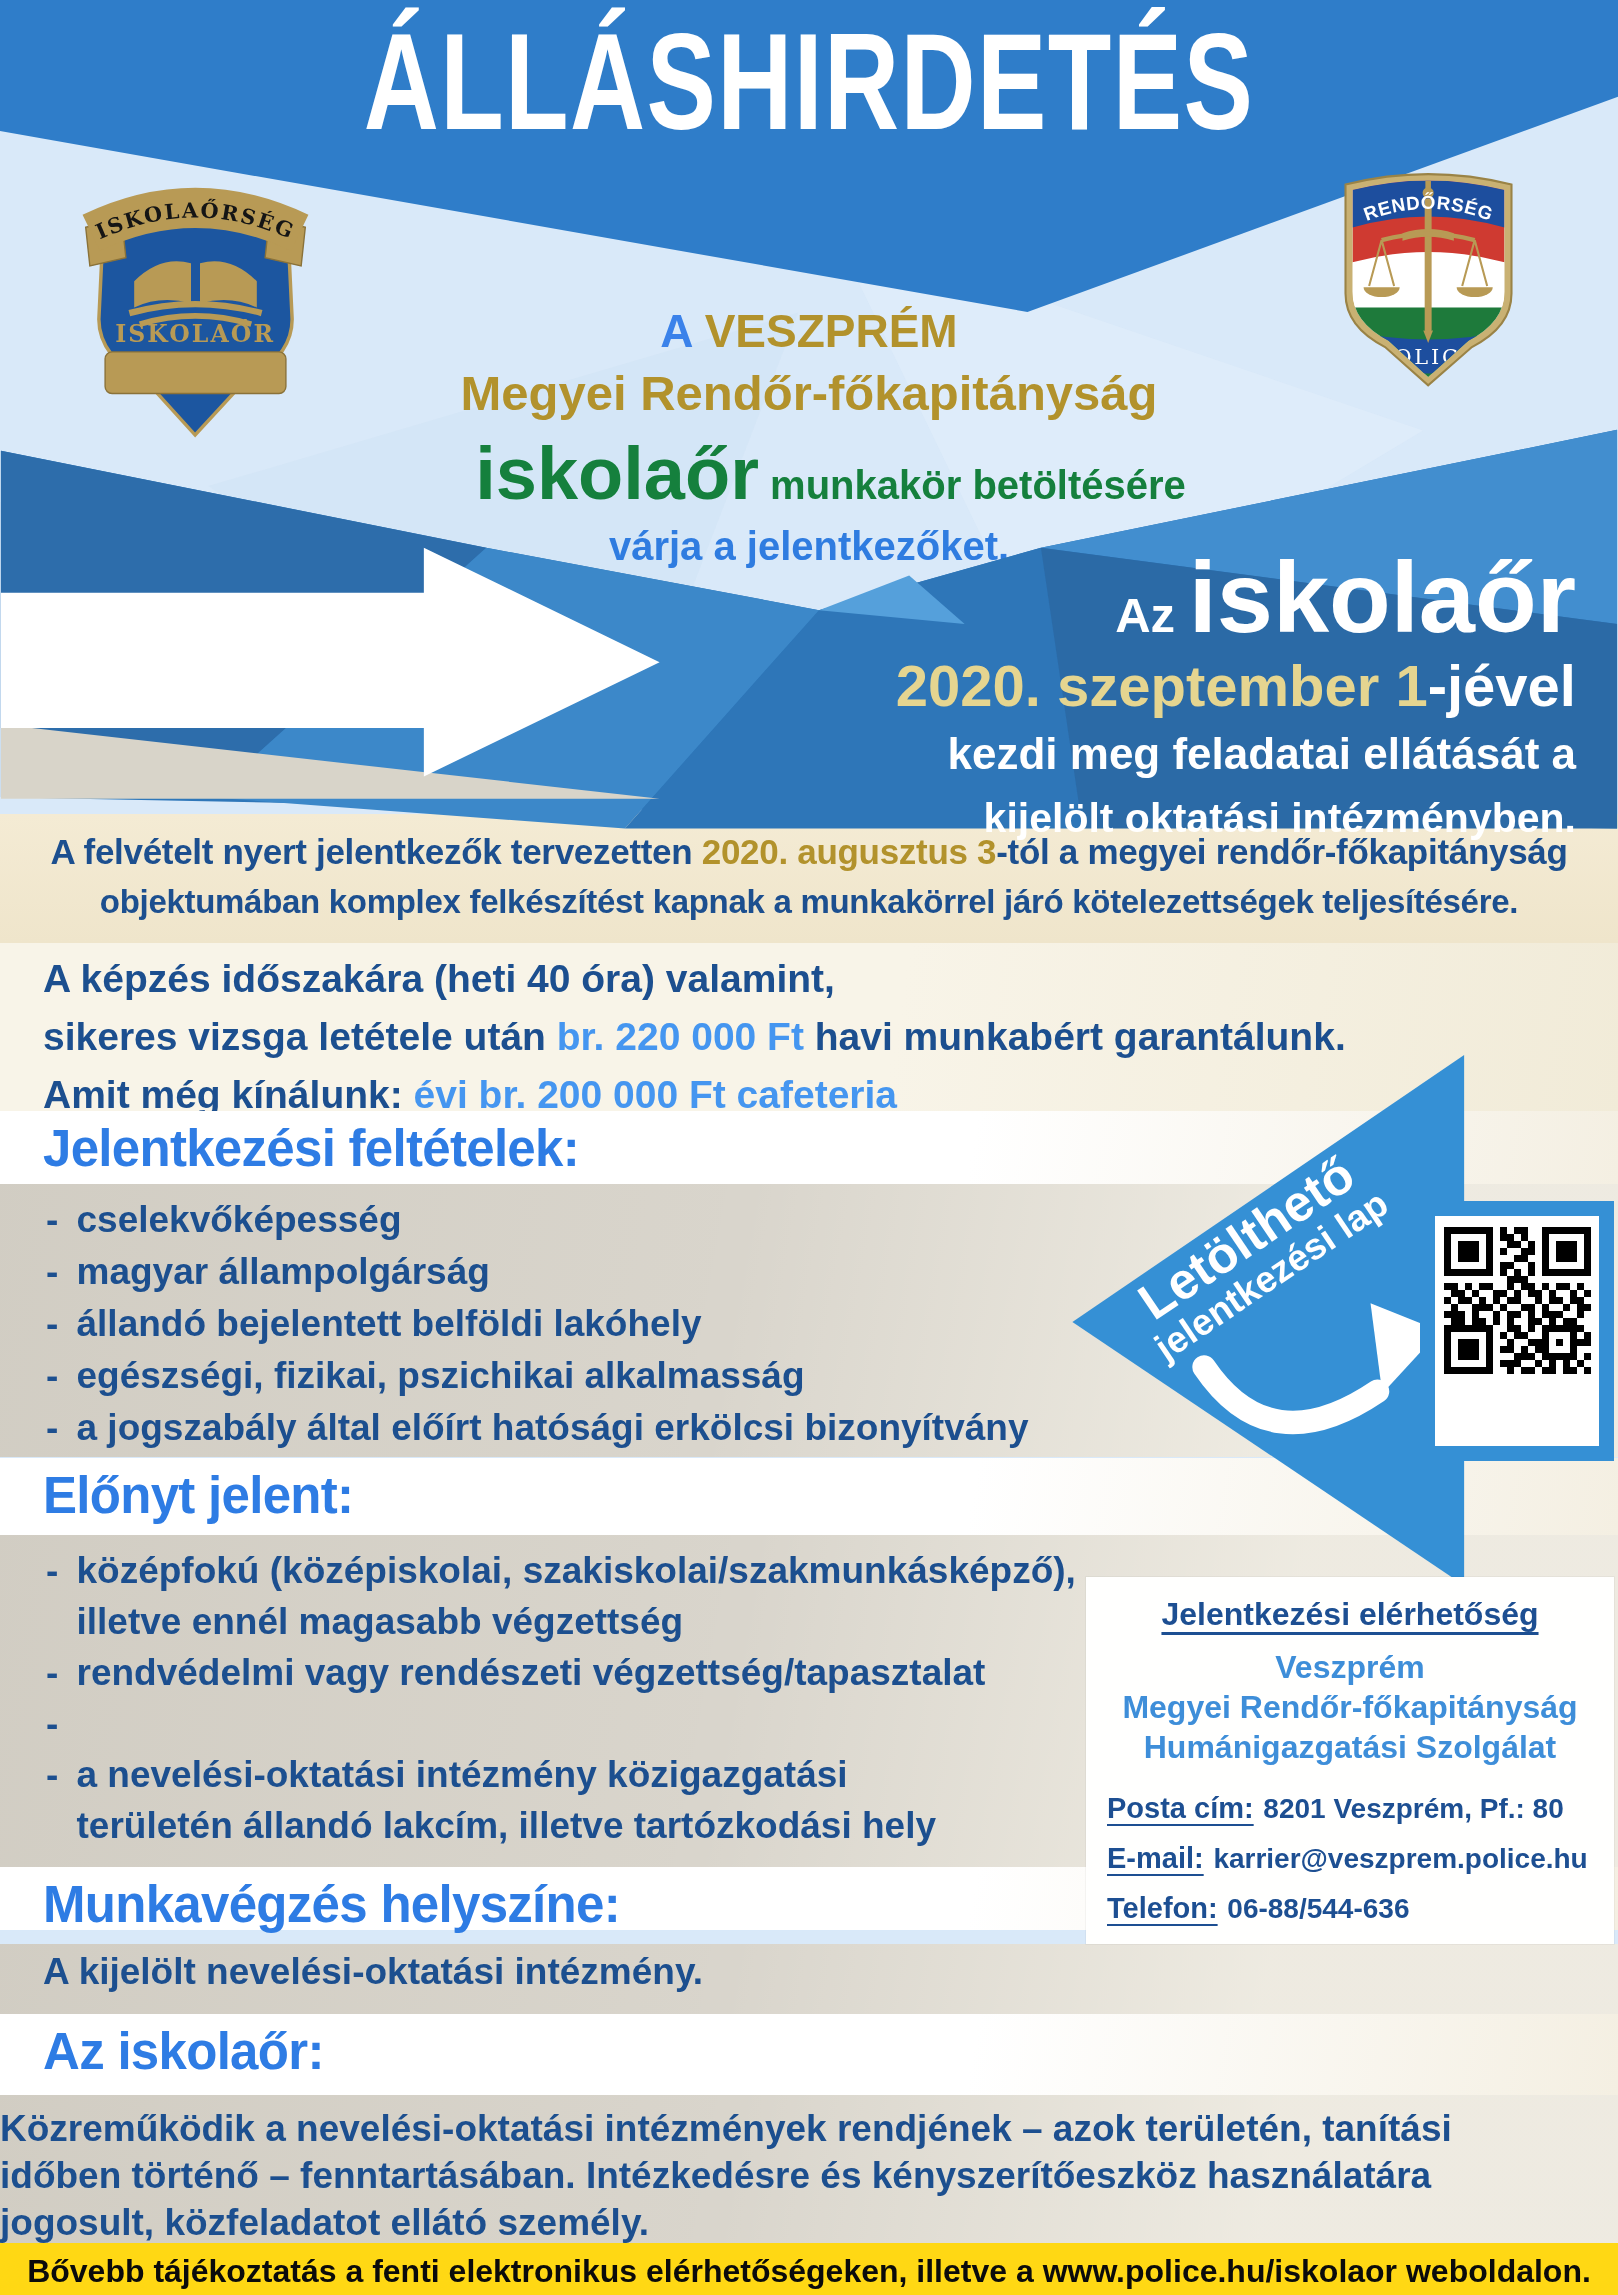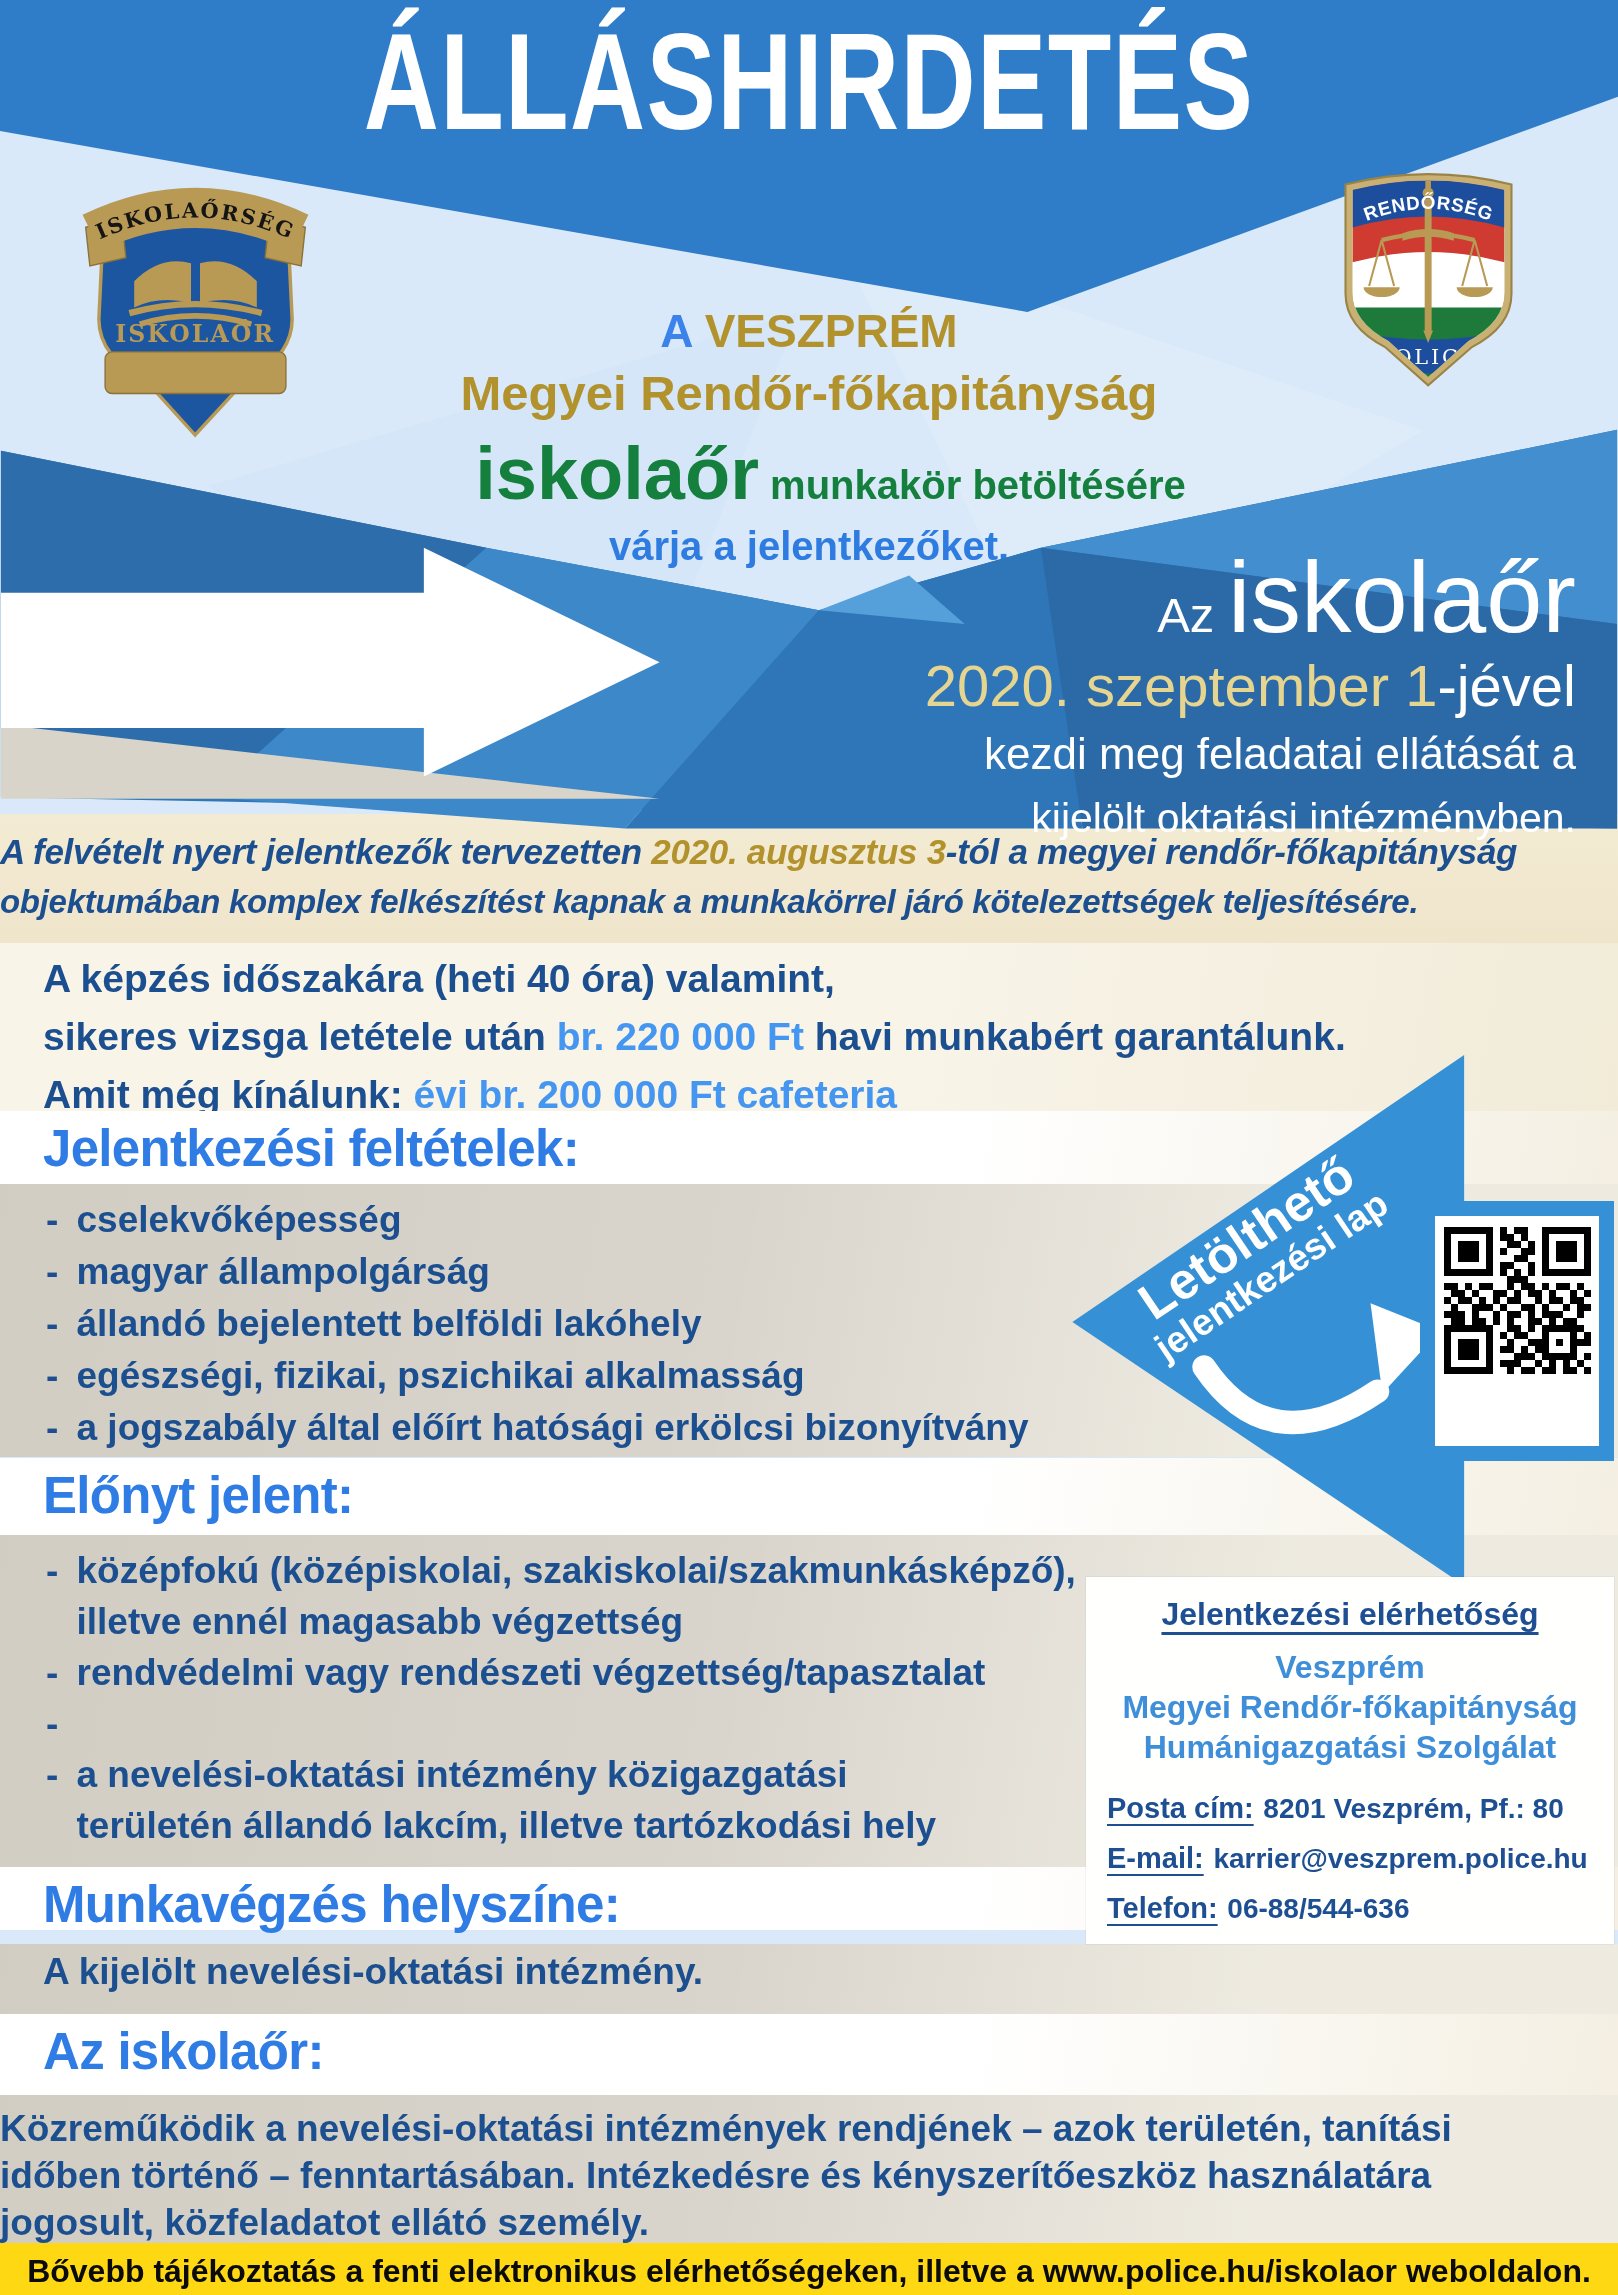--- a/index.html
+++ b/index.html
@@ -15,33 +15,33 @@
   #intro{position:absolute;top:304px;left:50%;transform:translateX(-50%);text-align:center;
     font-weight:bold;white-space:nowrap;z-index:2;}
   .intro-l1{font-size:46px;}
   .intro-a{color:#3b82ea;} .intro-city{color:#b2922c;}
   .intro-l2{font-size:49px;color:#b2922c;margin-top:7px;}
   .intro-l3{font-size:40px;color:#15803d;margin-top:9.7px;margin-left:43px;}
   .bigjob{font-size:74px;}
   .intro-l4{font-size:40px;color:#2f7ce0;margin-top:8.3px;}
   
   #band{position:absolute;top:416px;left:0;z-index:2;}
-  #band-text{position:absolute;top:547px;right:42px;text-align:right;font-weight:normal;
+  #band-text{position:absolute;top:547px;right:42px;text-align:right;font-weight:bold;
     color:#fff;white-space:nowrap;z-index:3;}
   .bt1{font-size:49px;line-height:1.0;}
   .bigjob2{font-size:101px;}
   .bt2{font-size:58px;margin-top:4.2px;}
   .gold2{color:#e5d590;}
   .bt3{font-size:44px;margin-top:9.7px;}
   .bt4{font-size:41px;margin-top:16px;}
   .badge{position:absolute;z-index:2;}
   
   .sec{position:absolute;left:0;width:100%;z-index:1;}
   #beige{top:814px;height:129px;background:linear-gradient(180deg,#f4ebd4,#efe5cb);}
-  .beige-line{font-weight:bold;color:#1c4f8f;font-size:35px;letter-spacing:-0.3px;white-space:nowrap;font-style:italic;}
+  .beige-line{text-align:center;font-weight:bold;color:#1c4f8f;font-size:35px;letter-spacing:-0.3px;white-space:nowrap;}
   .beige-line.first{padding-top:18px;}
   .beige-line.second{padding-top:11px;font-size:33px;}
   .gold3{color:#b2922c;}
   #cream{top:943px;height:212px;background:linear-gradient(100deg,#f8f4e8 55%,#f1ebd8);}
   .cream-line{font-size:39px;font-weight:bold;color:#1c4f8f;padding-left:43px;margin-top:14px;white-space:nowrap;}
   .hl{color:#4596f0;}
   .white-band{background:linear-gradient(100deg,#ffffff 60%,#f4efe2);}
   #wb1{top:1111px;height:74px;} #wb2{top:1458px;height:78px;}
   #wb3{top:1867px;height:63px;} #wb4{top:2014px;height:81px;}
   .sec-h{font-size:51px;font-weight:bold;color:#2e7ce4;padding:8.3px 0 0 43px;letter-spacing:-0.7px;white-space:nowrap;}

